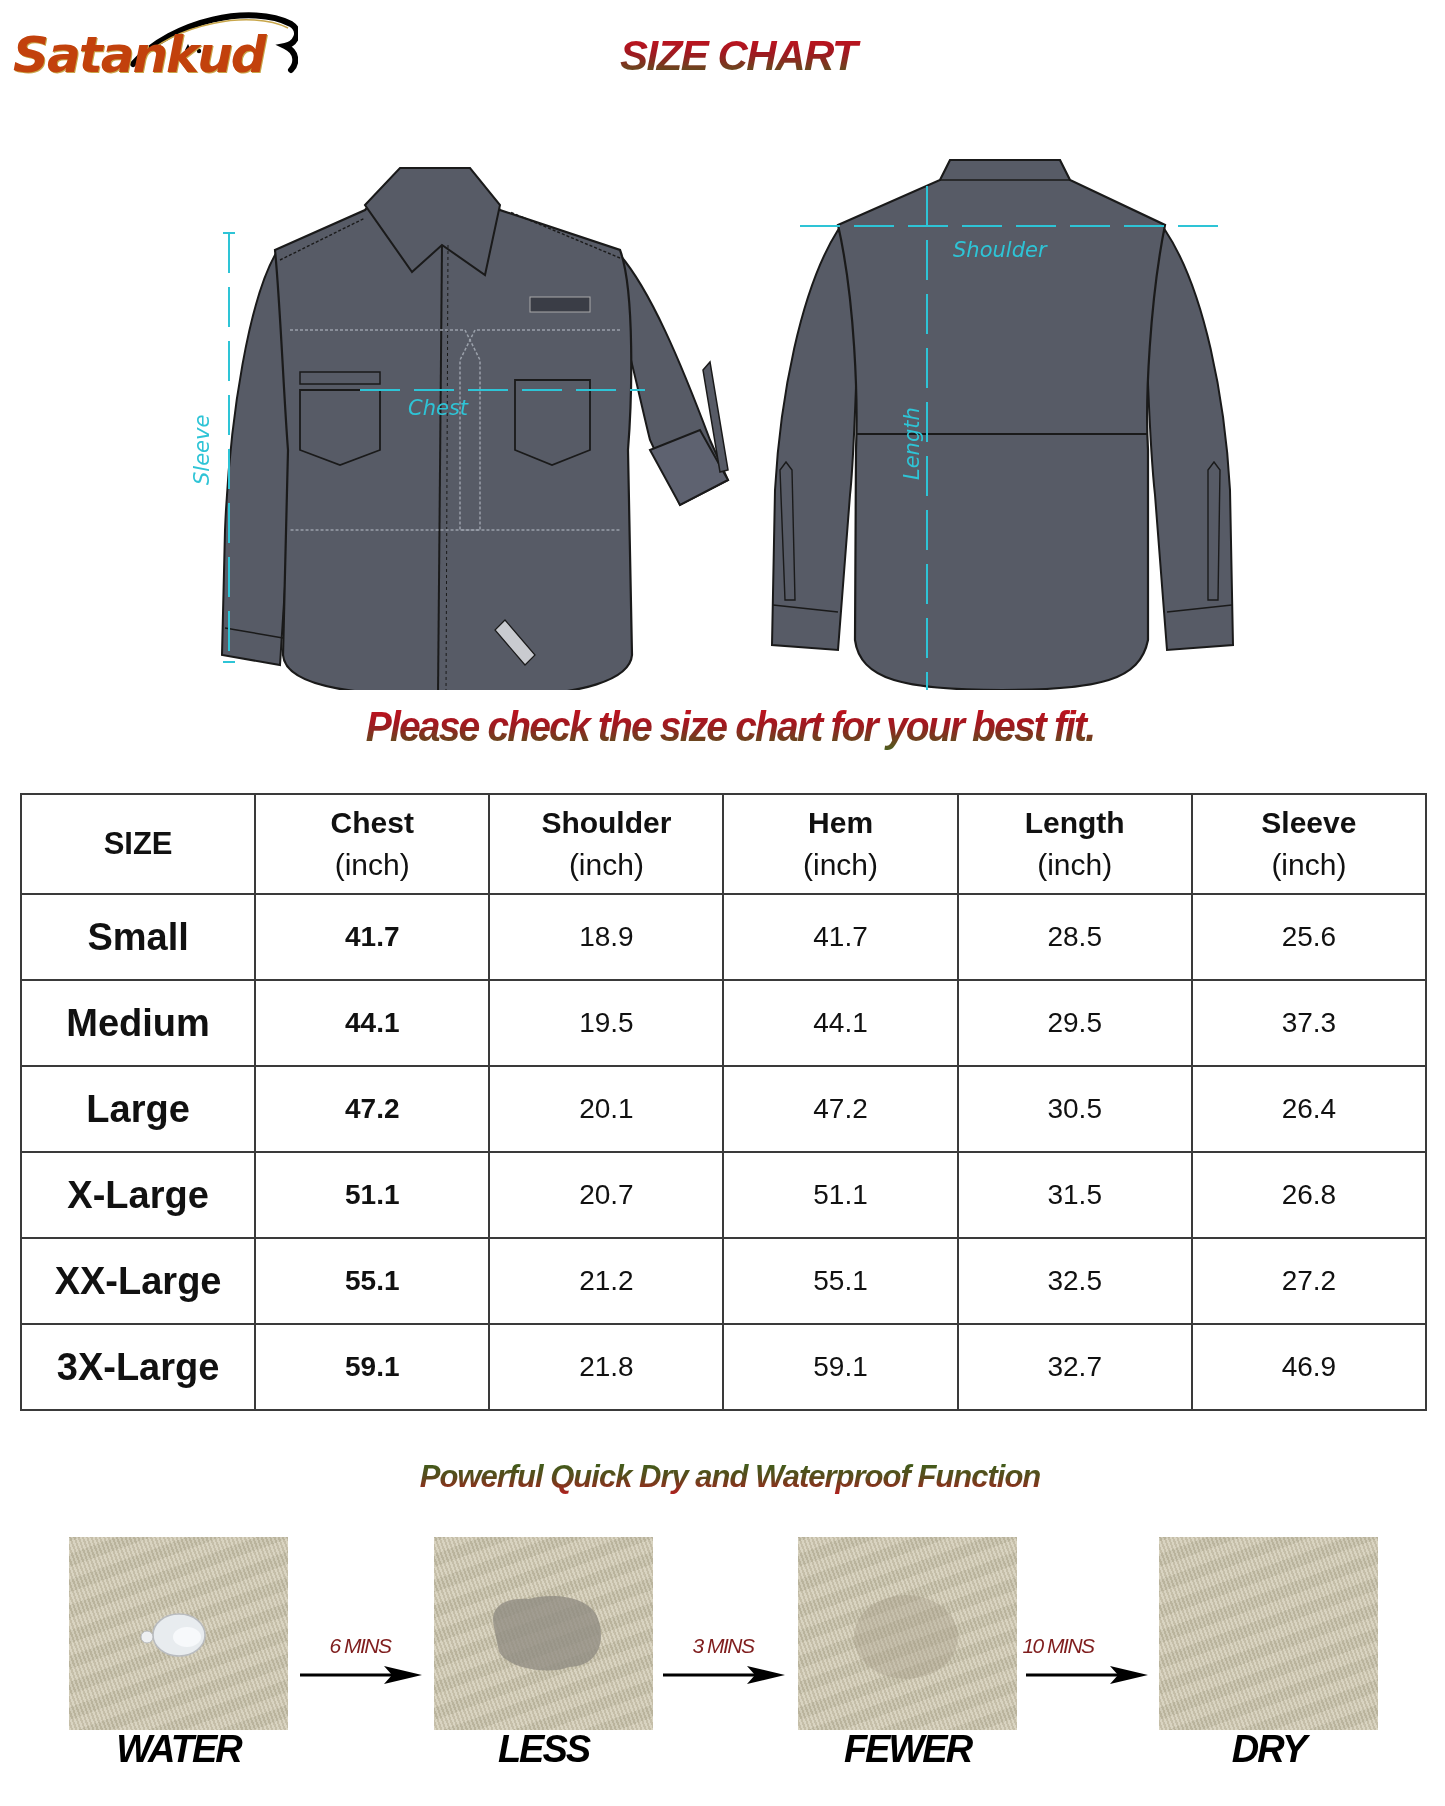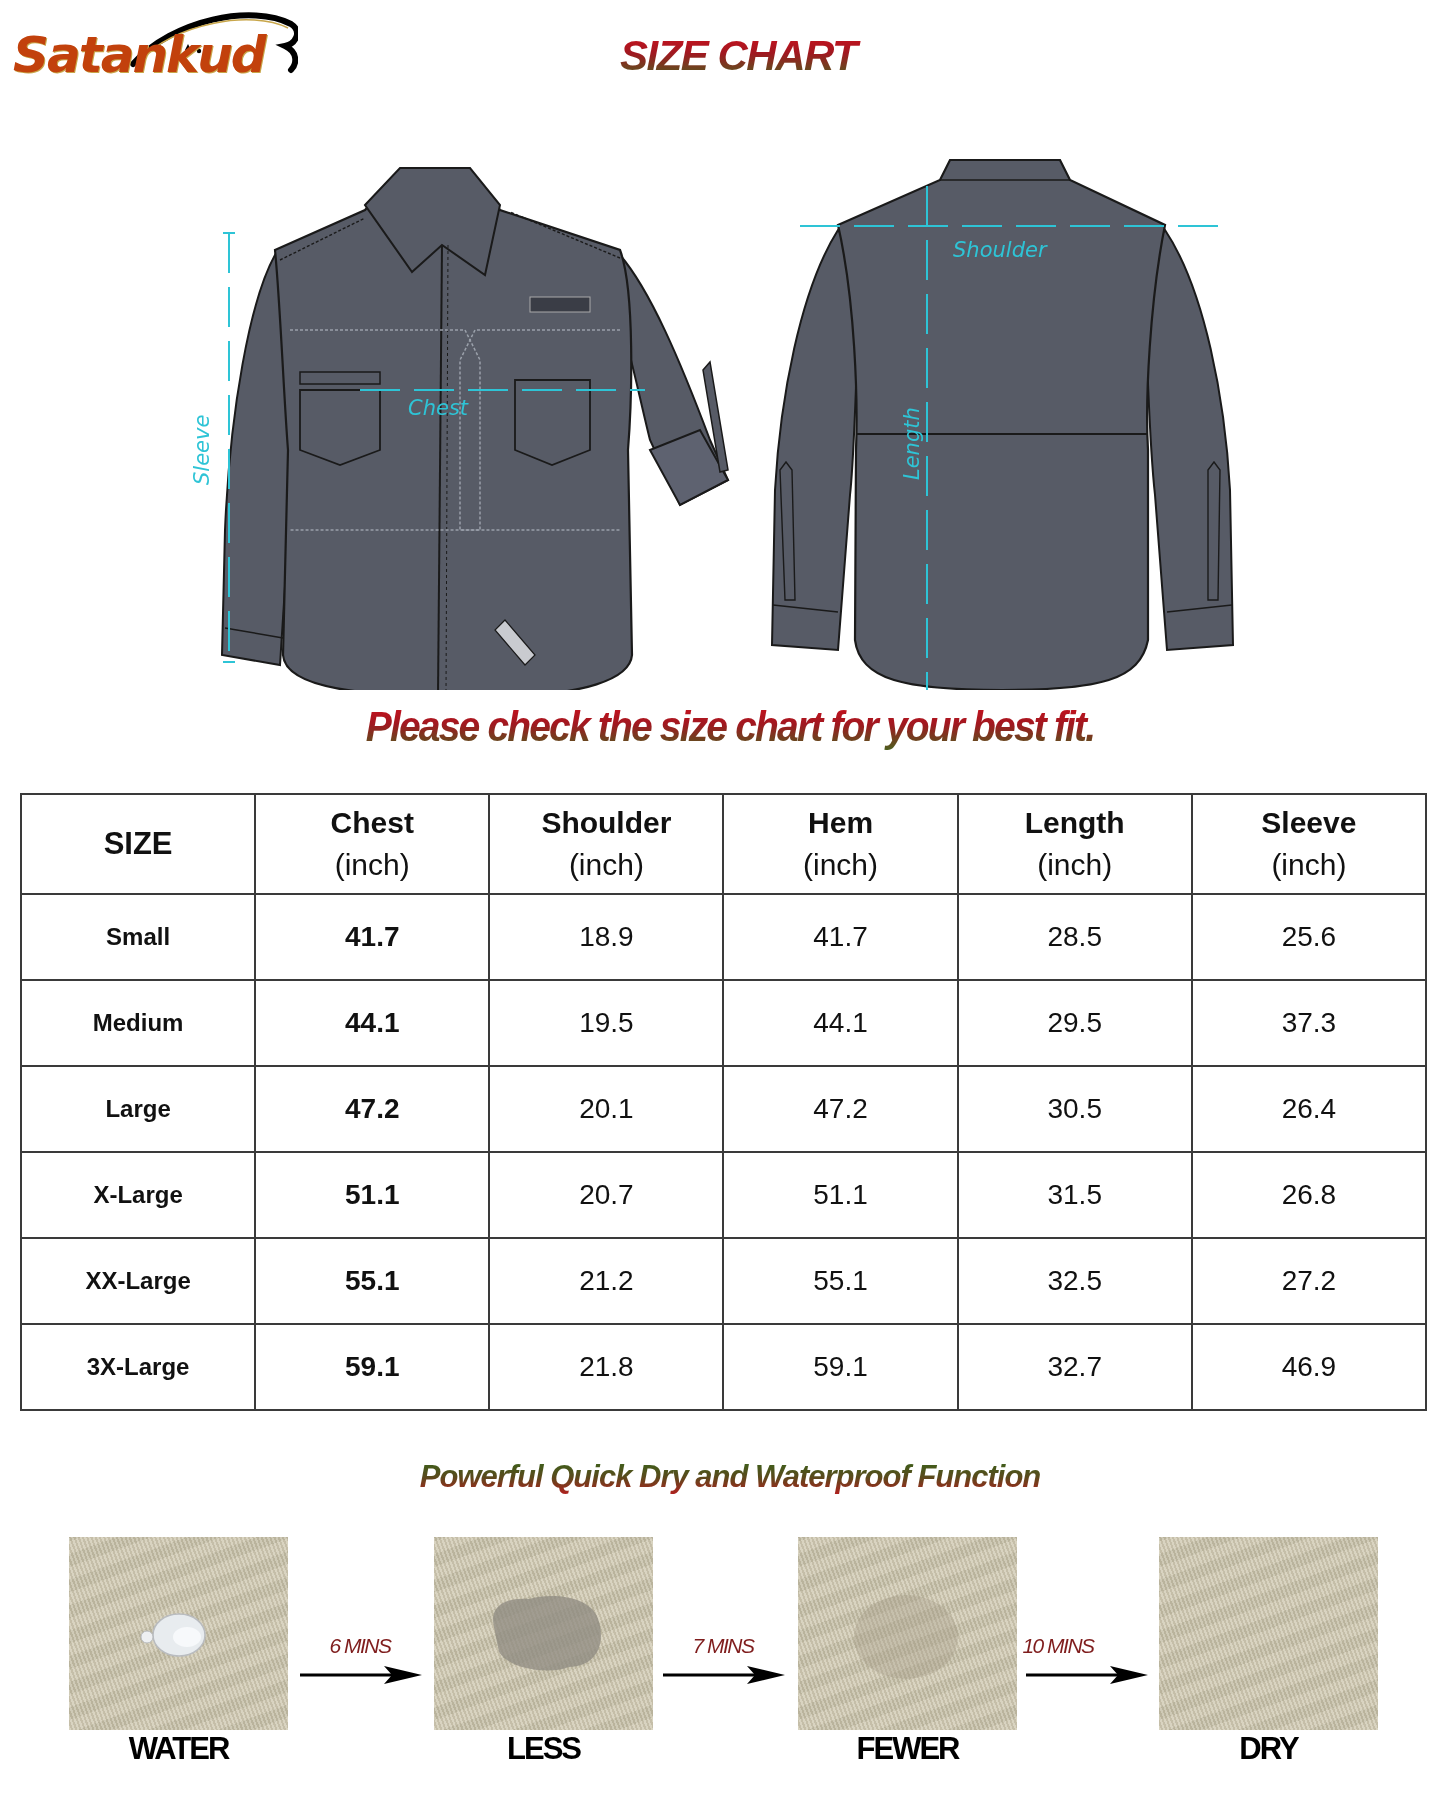--- a/index.html
+++ b/index.html
@@ -25,32 +25,32 @@
   .meas-label { position:absolute; color:#2ec4d6; font-family:"DejaVu Sans", sans-serif; font-style:italic; font-size:21px; white-space:nowrap; }
 
   
   .size-table { left:20px; top:793px; width:1407px; border-collapse:collapse; table-layout:fixed; }
   .size-table td, .size-table th { border:2px solid #3a3a3a; text-align:center; vertical-align:middle; padding:0; color:#111; }
   .size-table thead th { height:98px; font-size:30px; font-weight:normal; line-height:42px; }
   .size-table thead th .h-main { font-weight:bold; display:block; }
   .size-table thead th .h-unit { display:block; }
   .size-table thead th.size-col { font-weight:bold; font-size:31px;border-radius:27px; }
   .size-table tbody td { height:84px; font-size:28px; }
-  .size-table tbody td.size-name { font-weight:bold; font-size:24px; }
+  .size-table tbody td.size-name { font-weight:bold; font-size:38px; }
   .size-table tbody td.chest { font-weight:bold; }
 
   .qd-headline { left:330px; top:1455px; width:800px; text-align:center; font-size:31px; font-weight:bold; font-style:italic; letter-spacing:-1px; line-height:44px; white-space:nowrap; }
 
   
   .swatch { position:absolute; top:1537px; width:219px; height:193px; background-color:#cdc6ad;
     background-image:
       repeating-linear-gradient(70deg, rgba(255,255,255,0.18) 0 2px, rgba(0,0,0,0.06) 2px 4px),
       repeating-linear-gradient(-20deg, rgba(255,255,255,0.08) 0 12px, rgba(0,0,0,0.04) 12px 24px);
   }
-  .swatch-label { position:absolute; top:1732px; width:219px; text-align:center; font-size:31px; font-weight:bold; letter-spacing:-2px; color:#000; line-height:34px; }
+  .swatch-label { position:absolute; top:1732px; width:219px; text-align:center; font-size:38px; font-weight:bold; font-style:italic; letter-spacing:-2px; color:#000; line-height:34px; }
   .step-label { position:absolute; top:1632px; width:130px; text-align:center; font-size:21px; font-style:italic; letter-spacing:-1.5px; color:#7f1d1d; line-height:28px; }
   .step-arrow { position:absolute; top:1666px; width:122px; height:18px; }
 </style>
 </head>
 <body>
 
 <div class="abs logo">
   <svg class="logo-arc" width="285" height="95" viewBox="0 0 285 95">
     <path d="M120 60 C 160 15, 240 0, 278 20 C 290 28, 282 40, 272 42 C 285 48, 284 60, 278 66" fill="none" stroke="#000" stroke-width="6" stroke-linecap="round"></path>
     <path d="M124 58 C 165 18, 238 6, 275 24" fill="none" stroke="#c8a64a" stroke-width="1.5"></path>
@@ -219,21 +219,21 @@
   </svg>
 </div>
 <div class="swatch" style="left:1159px;"></div>
 
 <div class="swatch-label" style="left:69px;">WATER</div>
 <div class="swatch-label" style="left:434px;">LESS</div>
 <div class="swatch-label" style="left:798px;">FEWER</div>
 <div class="swatch-label" style="left:1159px;">DRY</div>
 
 <div class="step-label" style="left:295px;">6 MINS</div>
-<div class="step-label" style="left:658px;">7 MINS</div>
+<div class="step-label" style="left:658px;">3 MINS</div>
 <div class="step-label" style="left:993px;">10 MINS</div>
 
 <svg class="step-arrow" style="left:300px;" viewBox="0 0 122 18">
   <line x1="0" y1="9" x2="100" y2="9" stroke="#000" stroke-width="3"></line>
   <path d="M84 0 L 122 9 L 84 18 L 92 9 Z" fill="#000"></path>
 </svg>
 <svg class="step-arrow" style="left:663px;" viewBox="0 0 122 18">
   <line x1="0" y1="9" x2="100" y2="9" stroke="#000" stroke-width="3"></line>
   <path d="M84 0 L 122 9 L 84 18 L 92 9 Z" fill="#000"></path>
 </svg>

